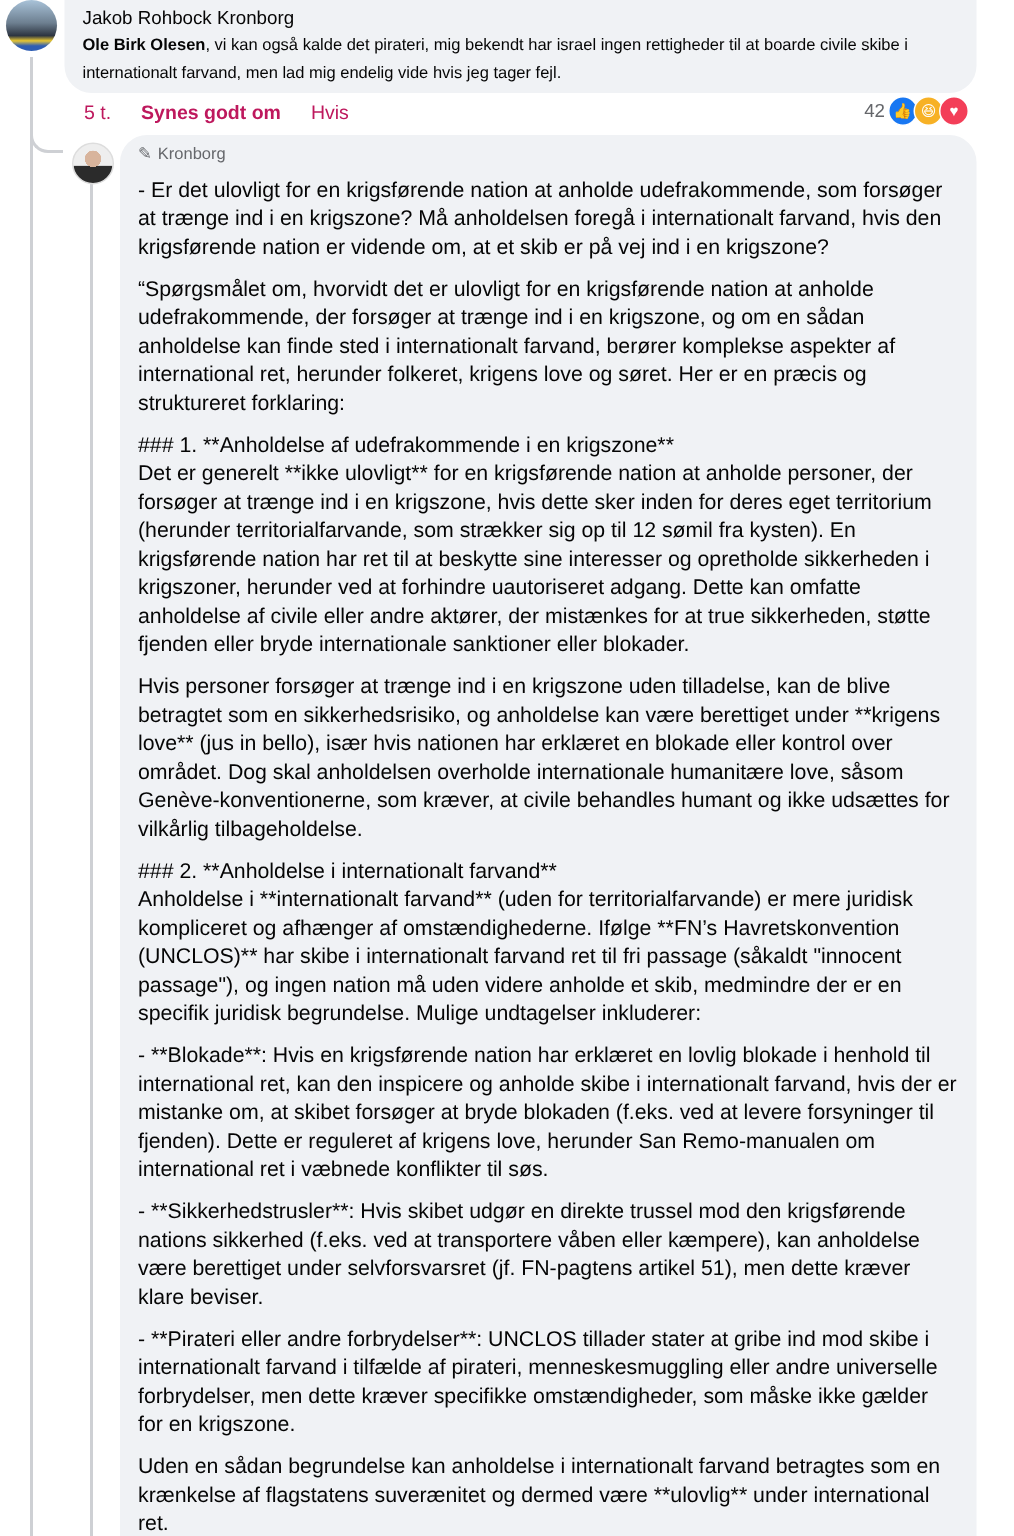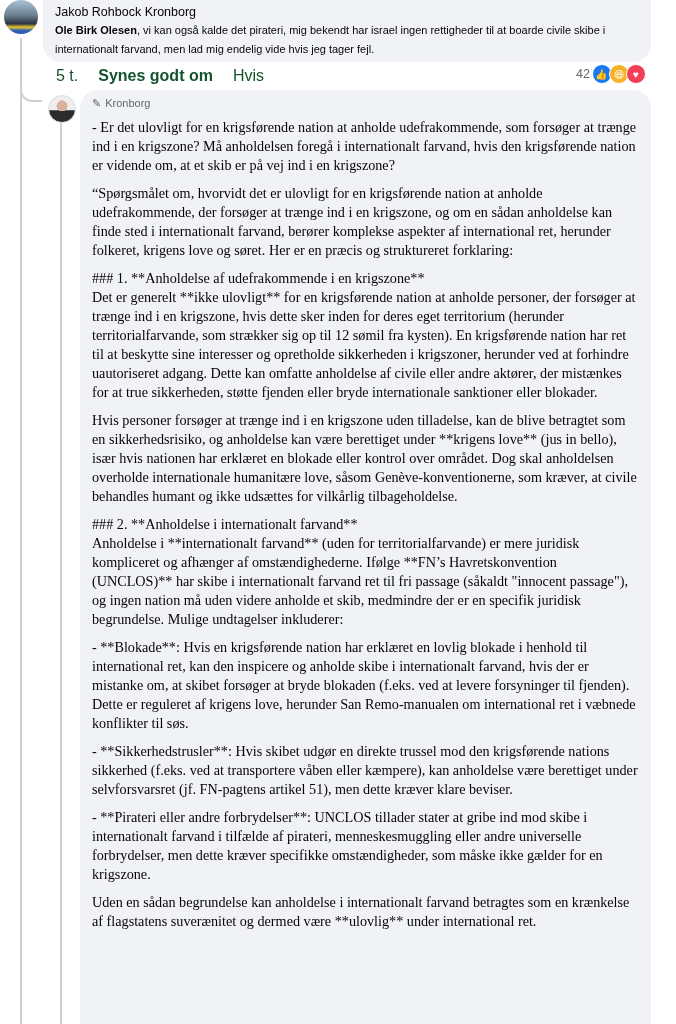--- a/index.html
+++ b/index.html
@@ -12,30 +12,30 @@
   .avatar { position:absolute; border-radius:50%; overflow:hidden; }
   .avatar-1 { left:4px; top:0px; width:34px; height:34px; background:linear-gradient(#a9c3d9 0%, #6d7f90 45%, #2c3440 70%, #e7c633 80%, #2e5db3 90%); }
   .avatar-2 { left:48px; top:95px; width:26px; height:26px; background:radial-gradient(circle at 50% 38%, #d8b49c 0 26%, transparent 27%), linear-gradient(#eeeeee 0%, #eeeeee 55%, #2b2b2b 56%); border:1px solid #ddd; }
   .bubble { position:absolute; background:#f0f2f5; border-radius:18px; box-sizing:border-box; }
   .bubble-1 { left:43px; top:-18px; width:608px; height:80px; padding:22px 12px 8px 12px; }
   .bubble-2 { left:80px; top:90px; width:571px; height:960px; padding:6px 12px 8px 12px; }
   .author { font-size:13px; font-weight:bold; line-height:17px; }
   .author-small { font-size:12.5px; font-weight:normal; color:#050505; }
   .text { font-size:11px; line-height:19px; }
   .mention { font-weight:bold; }
-  .actions { position:absolute; left:56px; top:67px; font-size:16px; color:#14532d; display:flex; gap:20px; }
+  .actions { position:absolute; left:56px; top:67px; font-size:13px; color:#be185d; display:flex; gap:20px; }
   .actions span { cursor:pointer; }
   .reactions { position:absolute; right:30px; top:64px; display:flex; align-items:center; font-size:12.5px; color:#65676b; }
   .r-icon { width:18px; height:18px; border-radius:50%; display:inline-flex; align-items:center; justify-content:center; margin-left:-3px; border:1px solid #fff; font-size:10px; color:#fff; }
   .r-like { background:#1877f2; margin-left:2px; }
   .r-haha { background:#f7b125; }
   .r-love { background:#f33e58; }
   .badge-row { font-size:11px; color:#65676b; display:flex; align-items:center; gap:4px; line-height:14px; }
   .verified { display:inline-block; width:12px; height:12px; border-radius:50%; background:#1877f2; color:#fff; font-size:8px; text-align:center; line-height:12px; margin-left:3px; vertical-align:middle; }
-  .para { font-size:14.2px; line-height:19px; margin:0 0 9px 0; white-space:pre-line;font-family:Liberation Serif, serif; }
+  .para { font-size:14.2px; line-height:19px; margin:0 0 9px 0; white-space:pre-line; }
   .content-start { margin-top:8px; }
 </style>
 </head>
 <body>
 
 <div class="thread-line-1"></div>
 <div class="thread-curve"></div>
 <div class="thread-line-2"></div>
 
 <div class="avatar avatar-1"></div>

